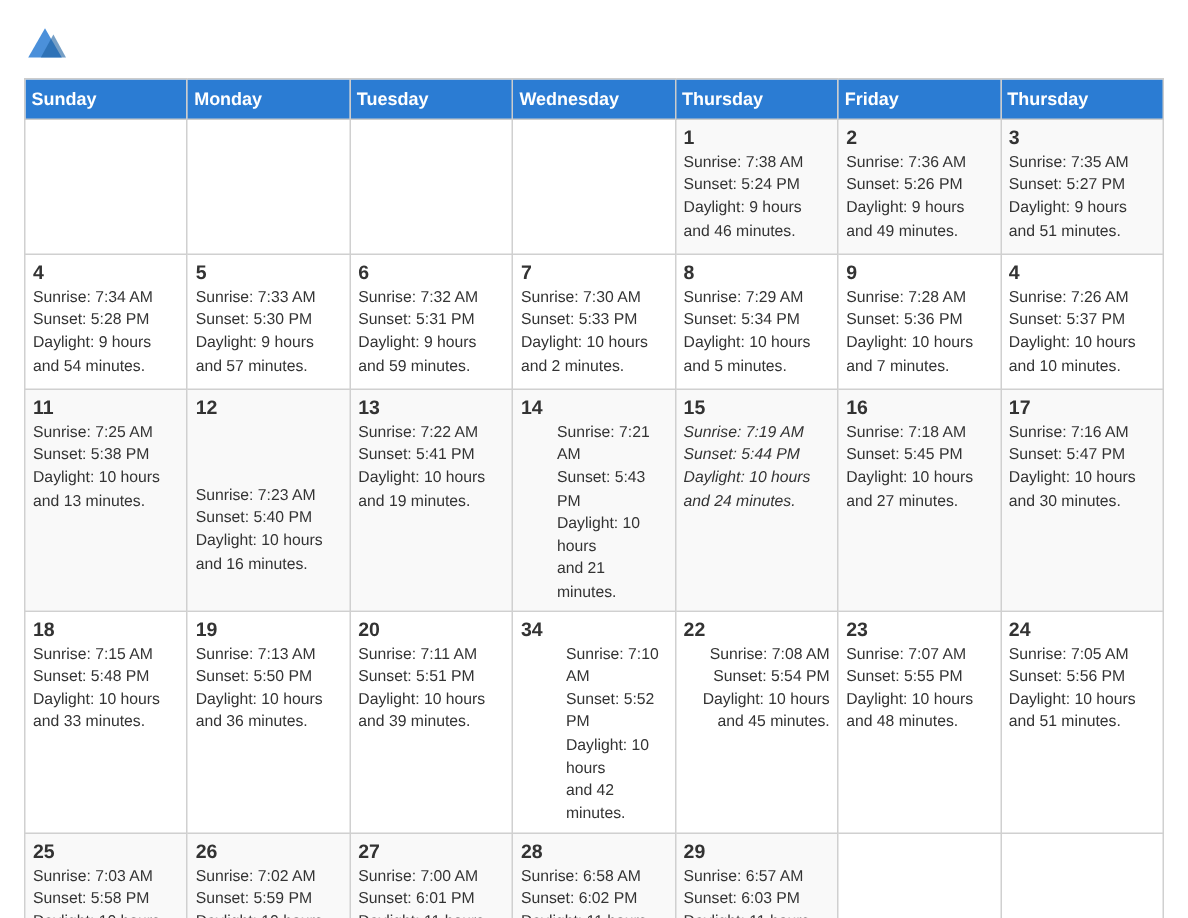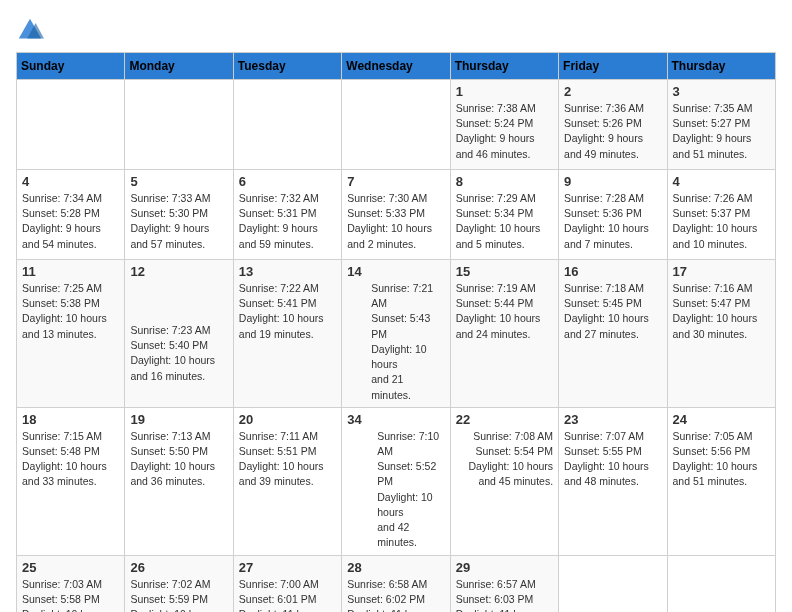--- a/index.html
+++ b/index.html
@@ -47,21 +47,21 @@
       font-size: 15px;
       color: #555;
     }
     table {
       width: 100%;
       border-collapse: collapse;
       table-layout: fixed;
     }
     th {
       background-color: #2b7cd3;
-      color: #000000;
+      color: #ffffff;
       font-size: 12px;
       font-weight: bold;
       padding: 6px 4px;
       text-align: left;
       border: 1px solid #ccc;
     }
     td {
       vertical-align: top;
       border: 1px solid #d0d0d0;
       padding: 4px 5px;
@@ -227,21 +227,21 @@
         </td>
         <td>
           <span class="day-number">14</span>
           <div class="day-detail" style="white-space: pre-line; margin-left: 24px;">Sunrise: 7:21 AM
 Sunset: 5:43 PM
 Daylight: 10 hours
 and 21 minutes.</div>
         </td>
         <td>
           <span class="day-number">15</span>
-          <div class="day-detail" style="white-space: pre-line;">Sunrise: 7:19 AM
+          <div class="day-detail" style="white-space: pre-line; font-style: italic;">Sunrise: 7:19 AM
 Sunset: 5:44 PM
 Daylight: 10 hours
 and 24 minutes.</div>
         </td>
         <td>
           <span class="day-number">16</span>
           <div class="day-detail" style="white-space: pre-line;">Sunrise: 7:18 AM
 Sunset: 5:45 PM
 Daylight: 10 hours
 and 27 minutes.</div>

